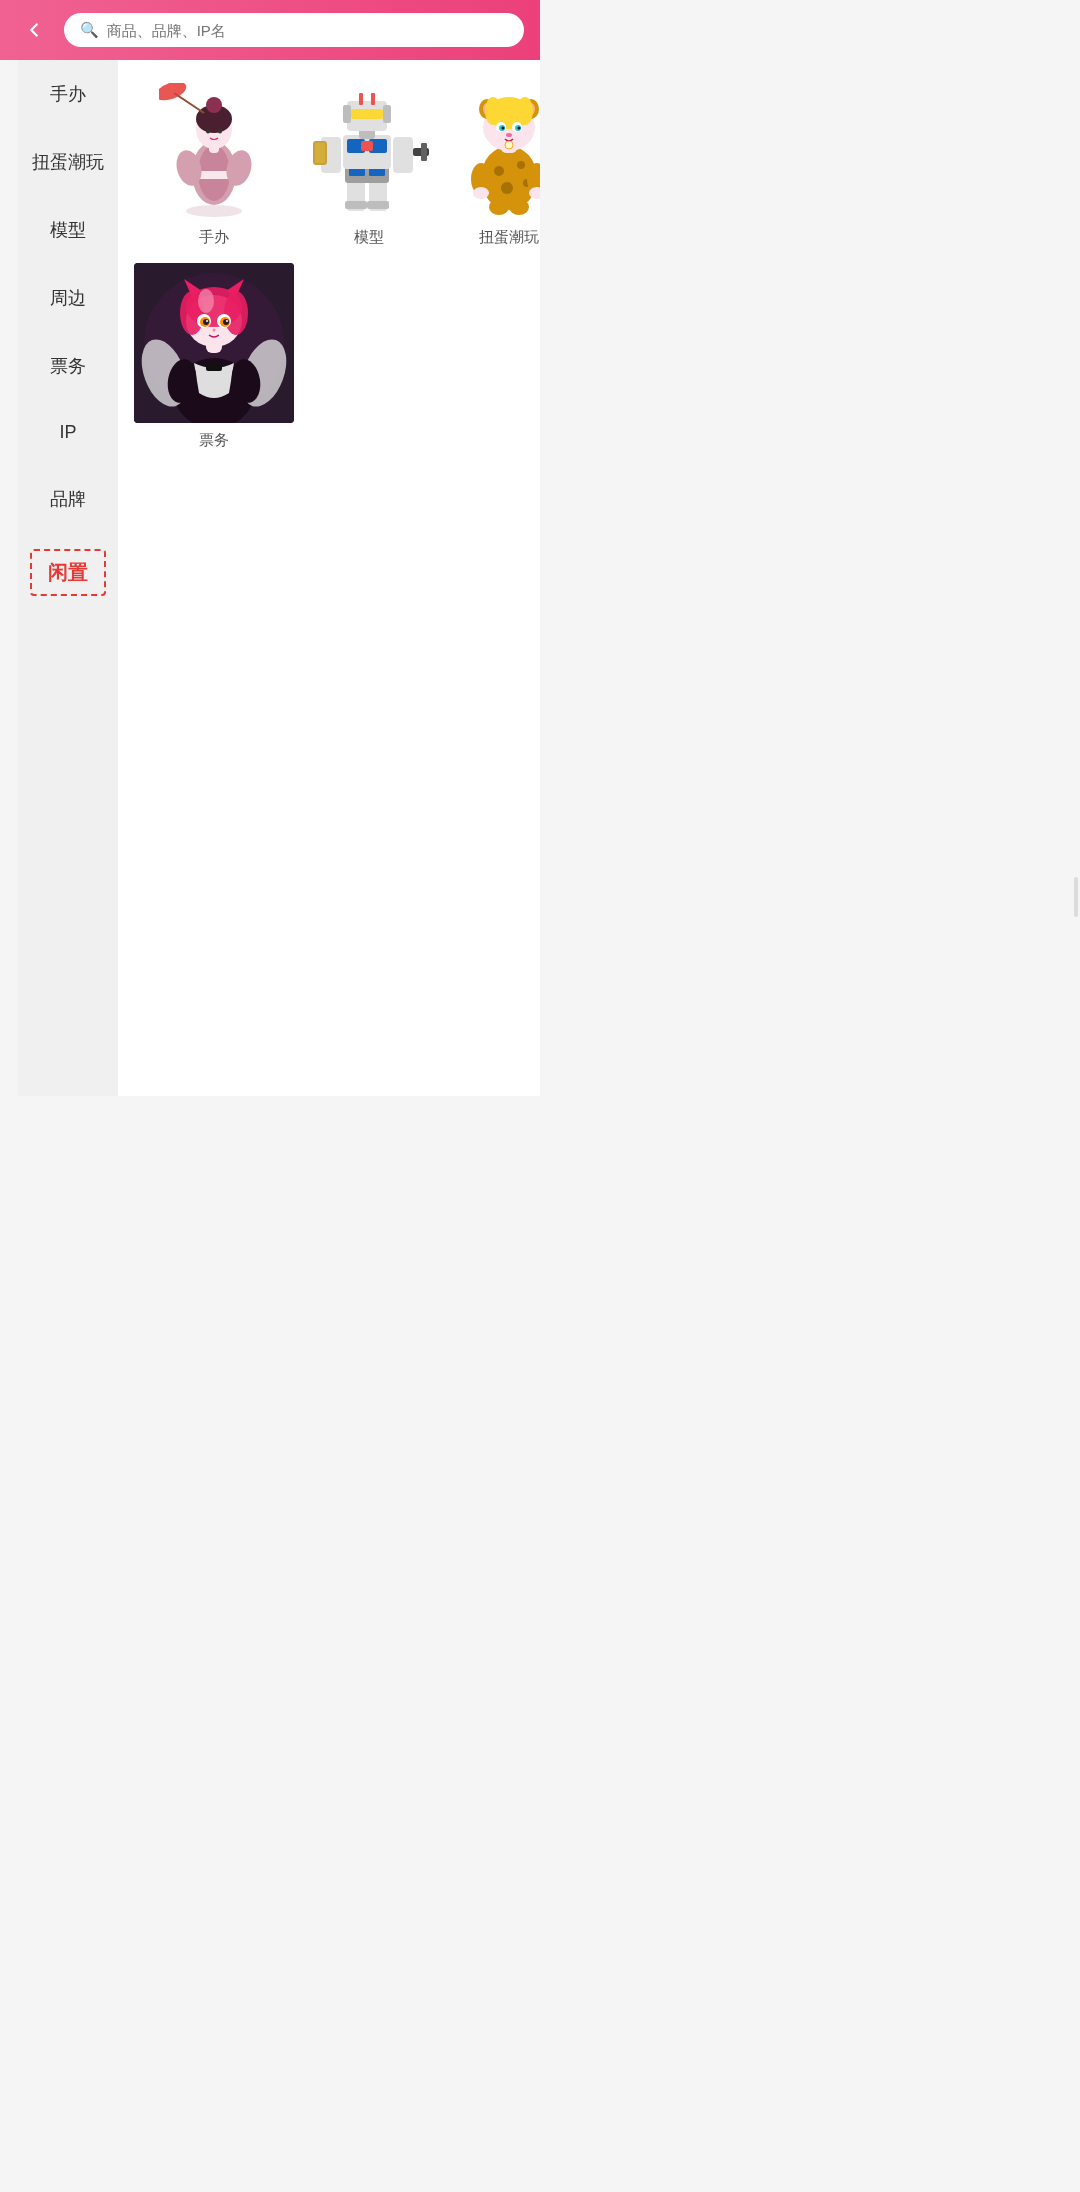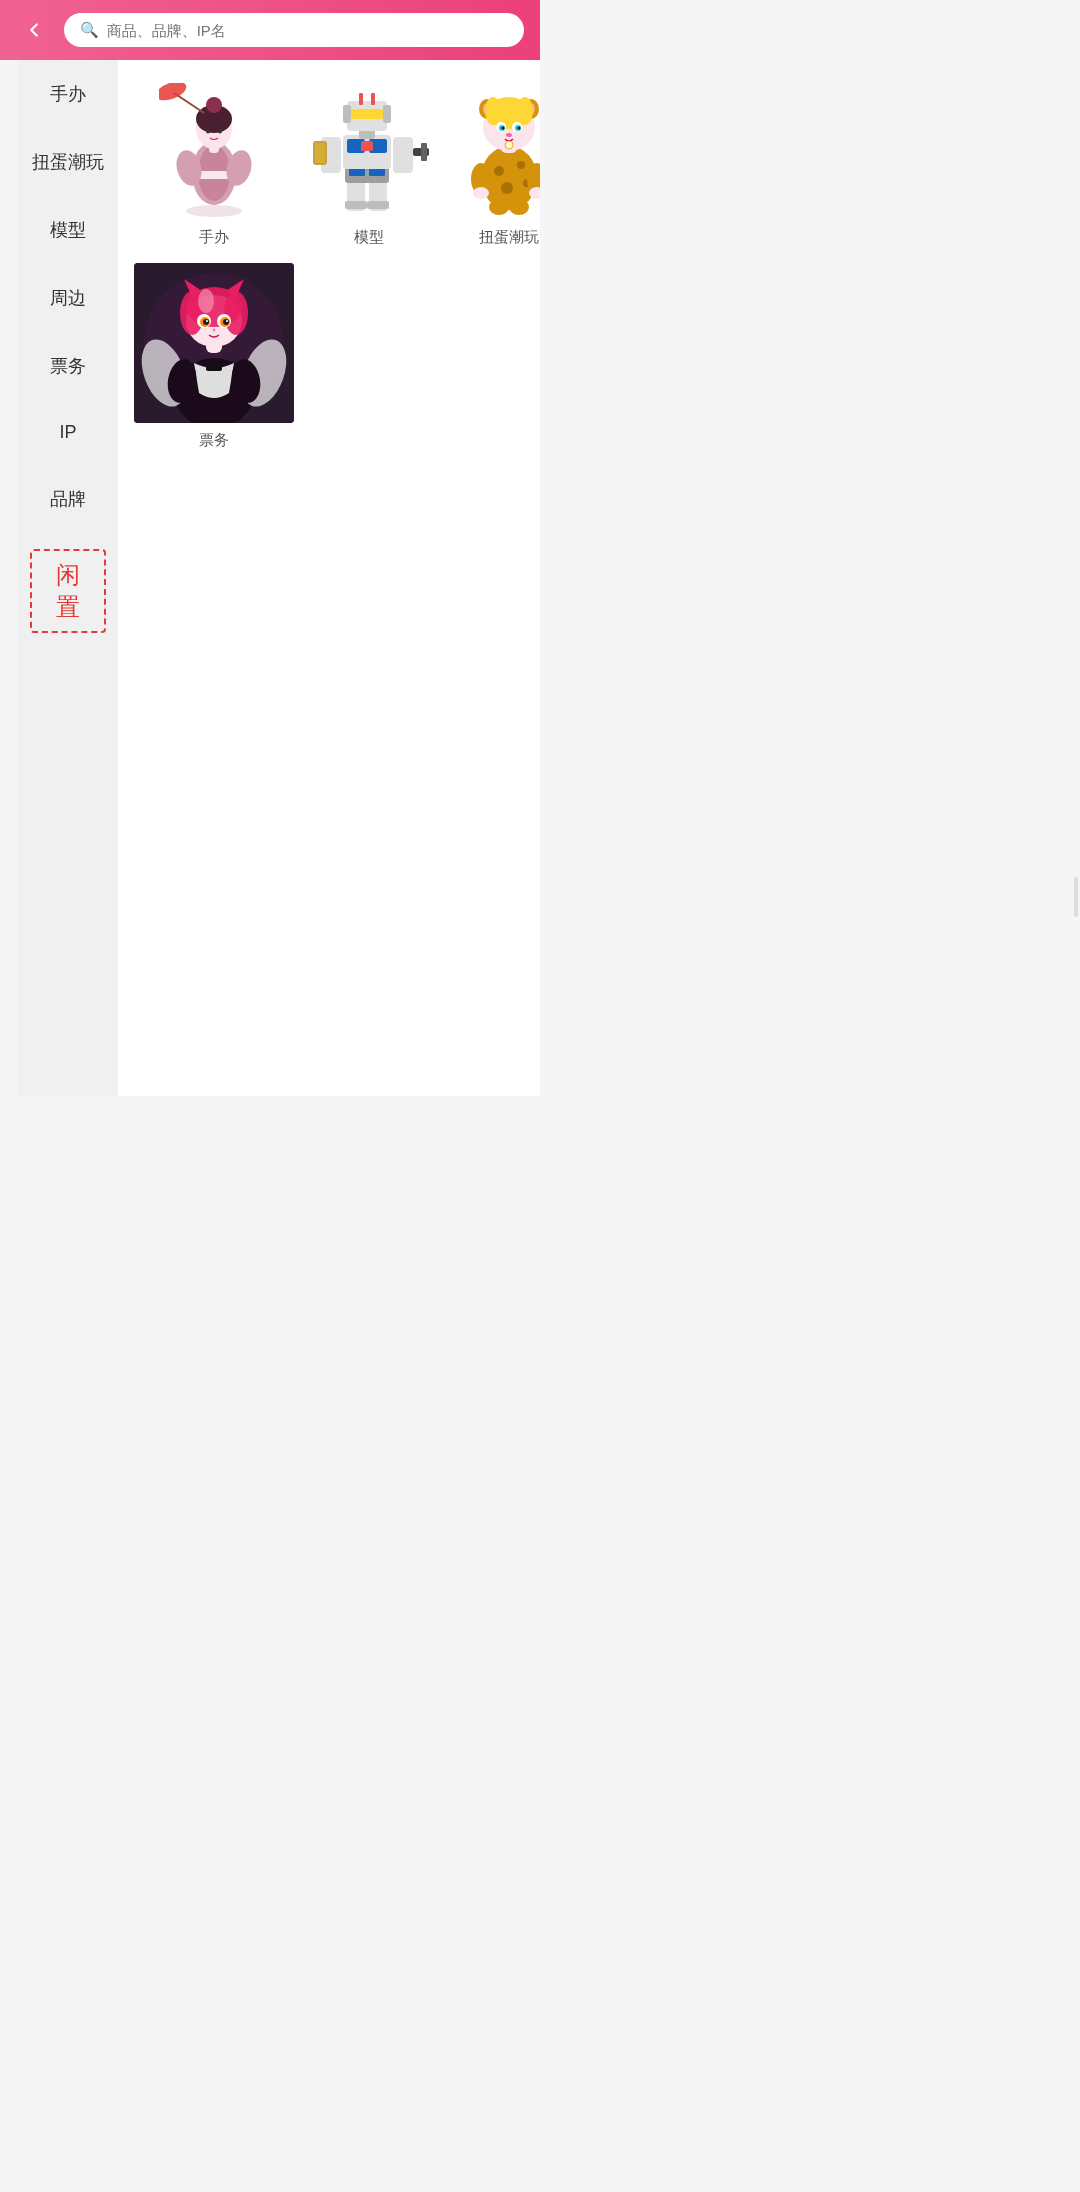--- a/index.html
+++ b/index.html
@@ -97,26 +97,27 @@
       border-bottom: none;
       position: relative;
     }
 
     .sidebar-item.dashed {
       display: inline-block;
       border: 2px dashed #e53935;
       color: #e53935;
       margin: 10px 12px;
       padding: 8px 14px;
-      font-size: 24px;
+      font-size: 20px;
       border-radius: 4px;
       background: transparent;
       width: calc(100% - 24px);
       text-align: center;
       cursor: pointer;
+      font-weight: bold;
     }
 
     .sidebar-dashed-wrapper {
       padding: 6px 0;
       background: #f0f0f0;
     }
 
     
     .content-area {
       flex: 1;

